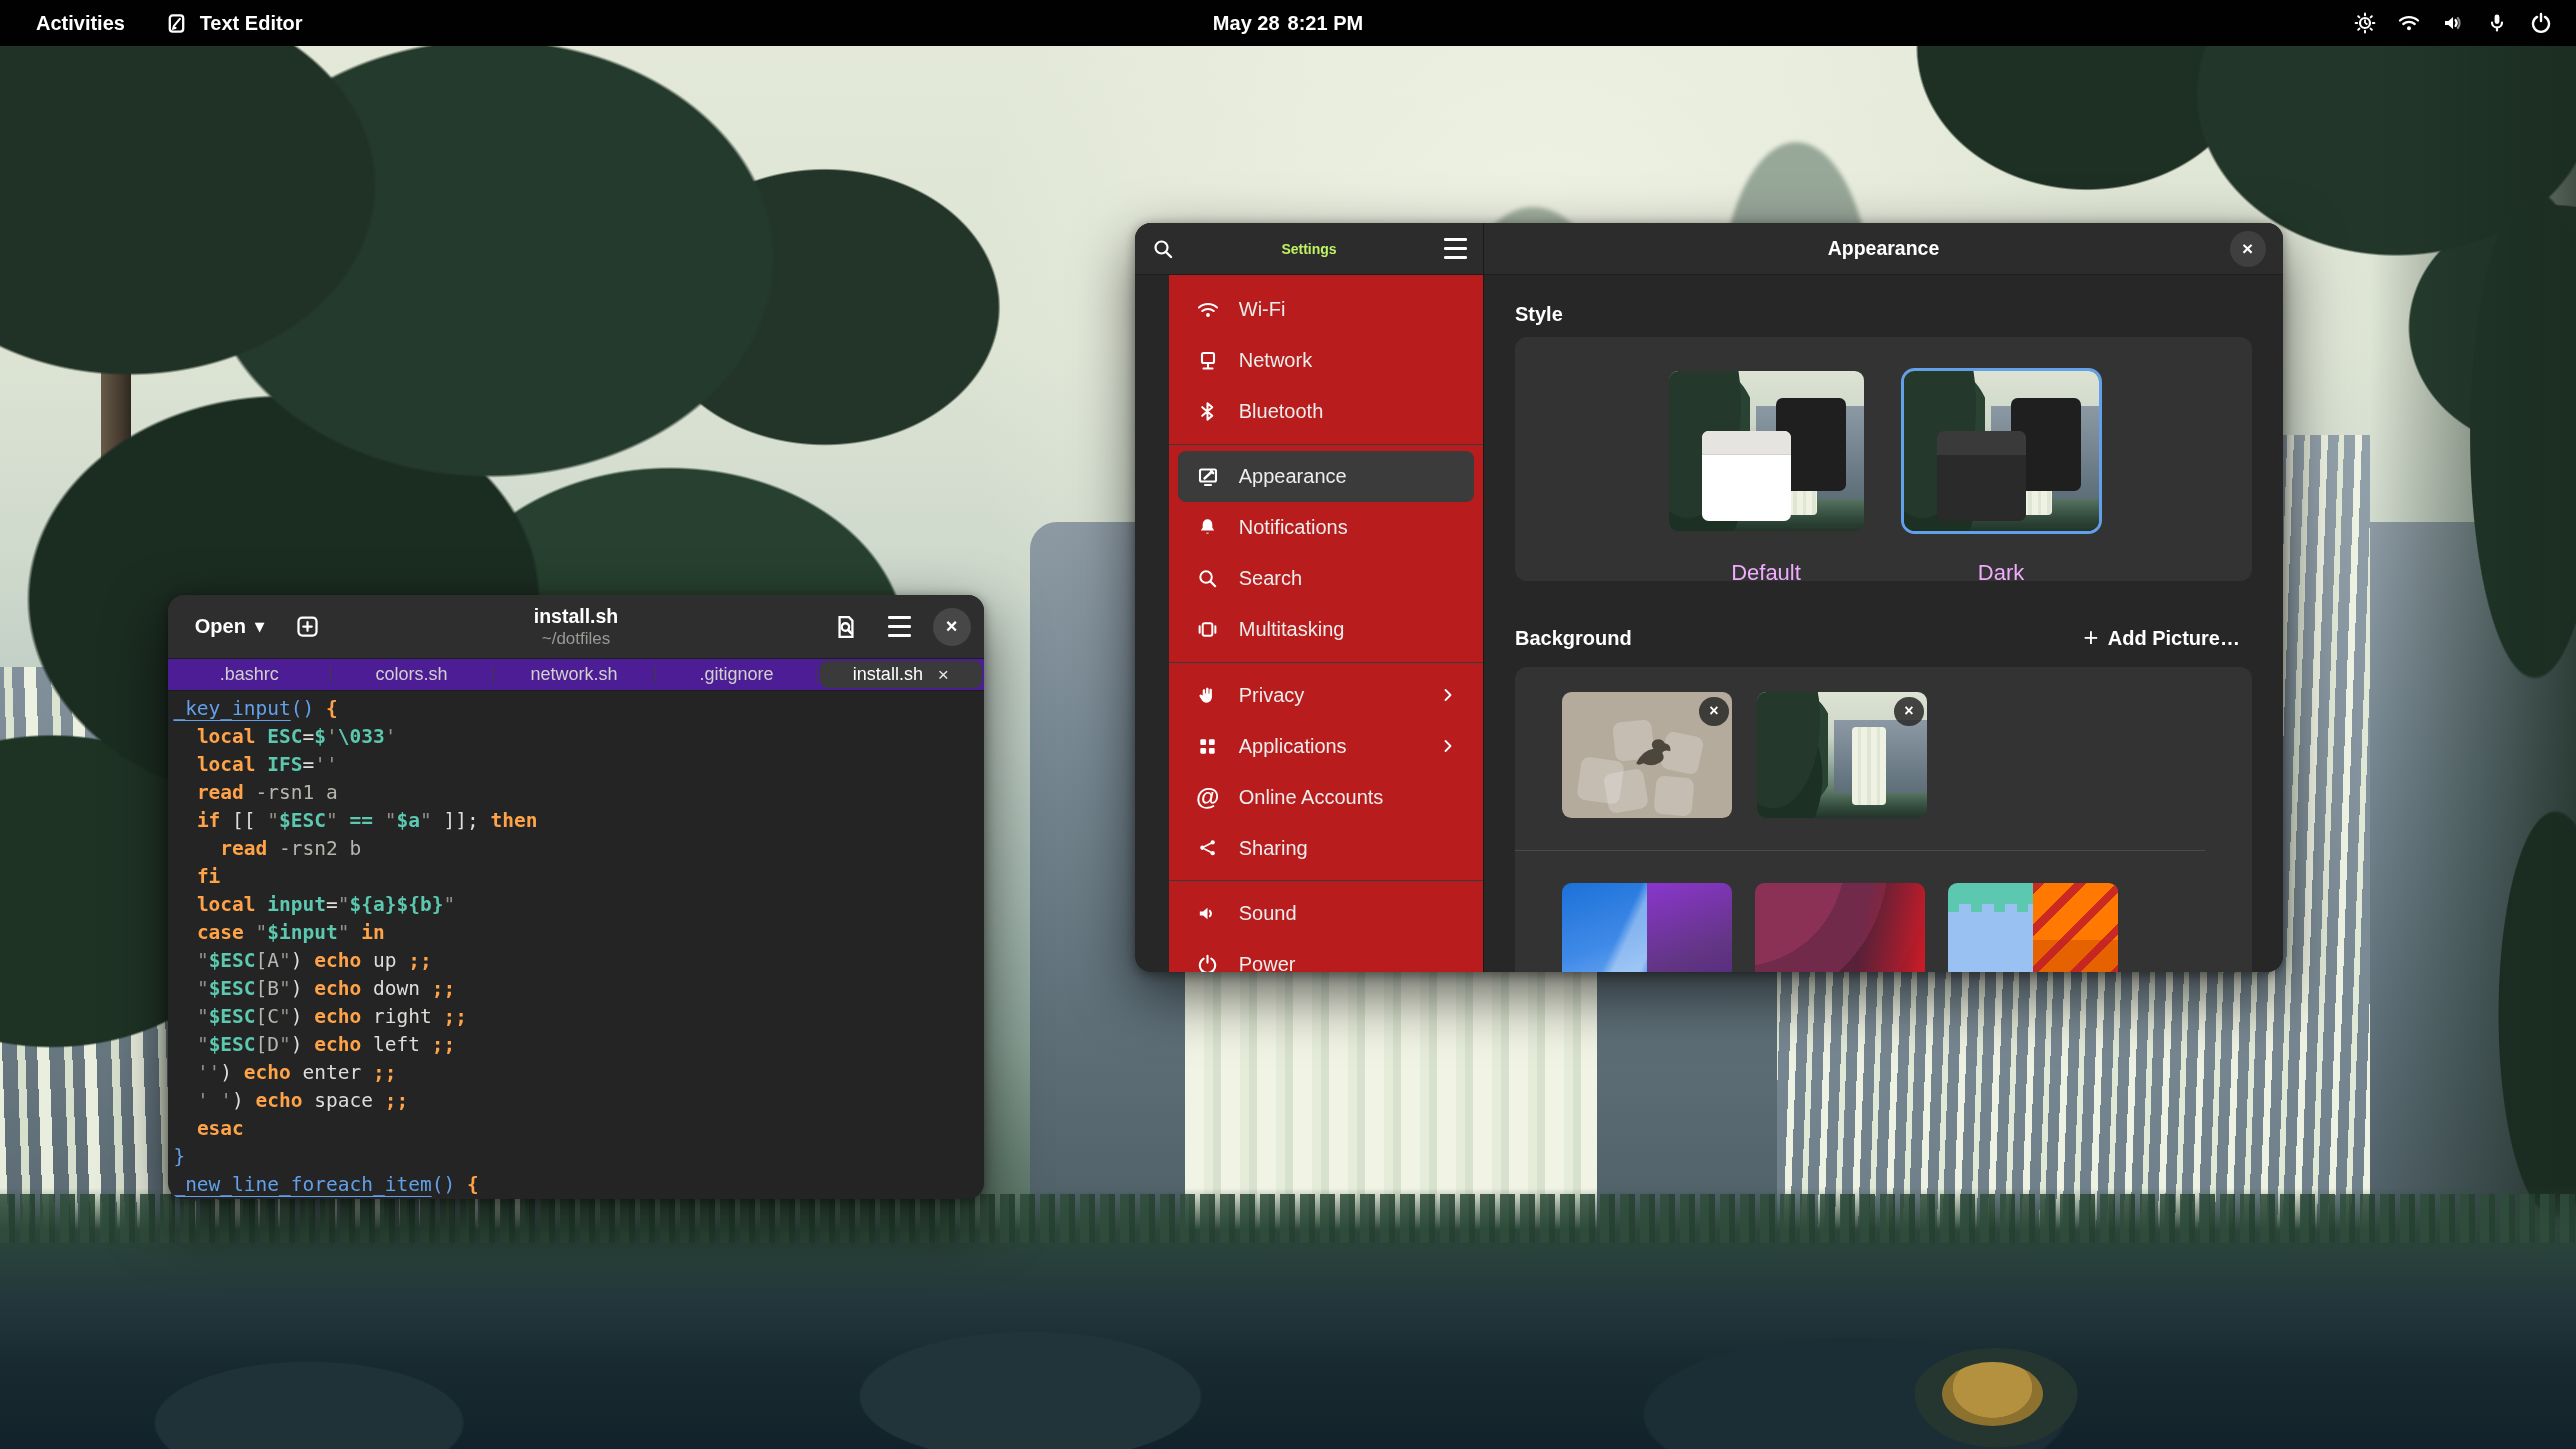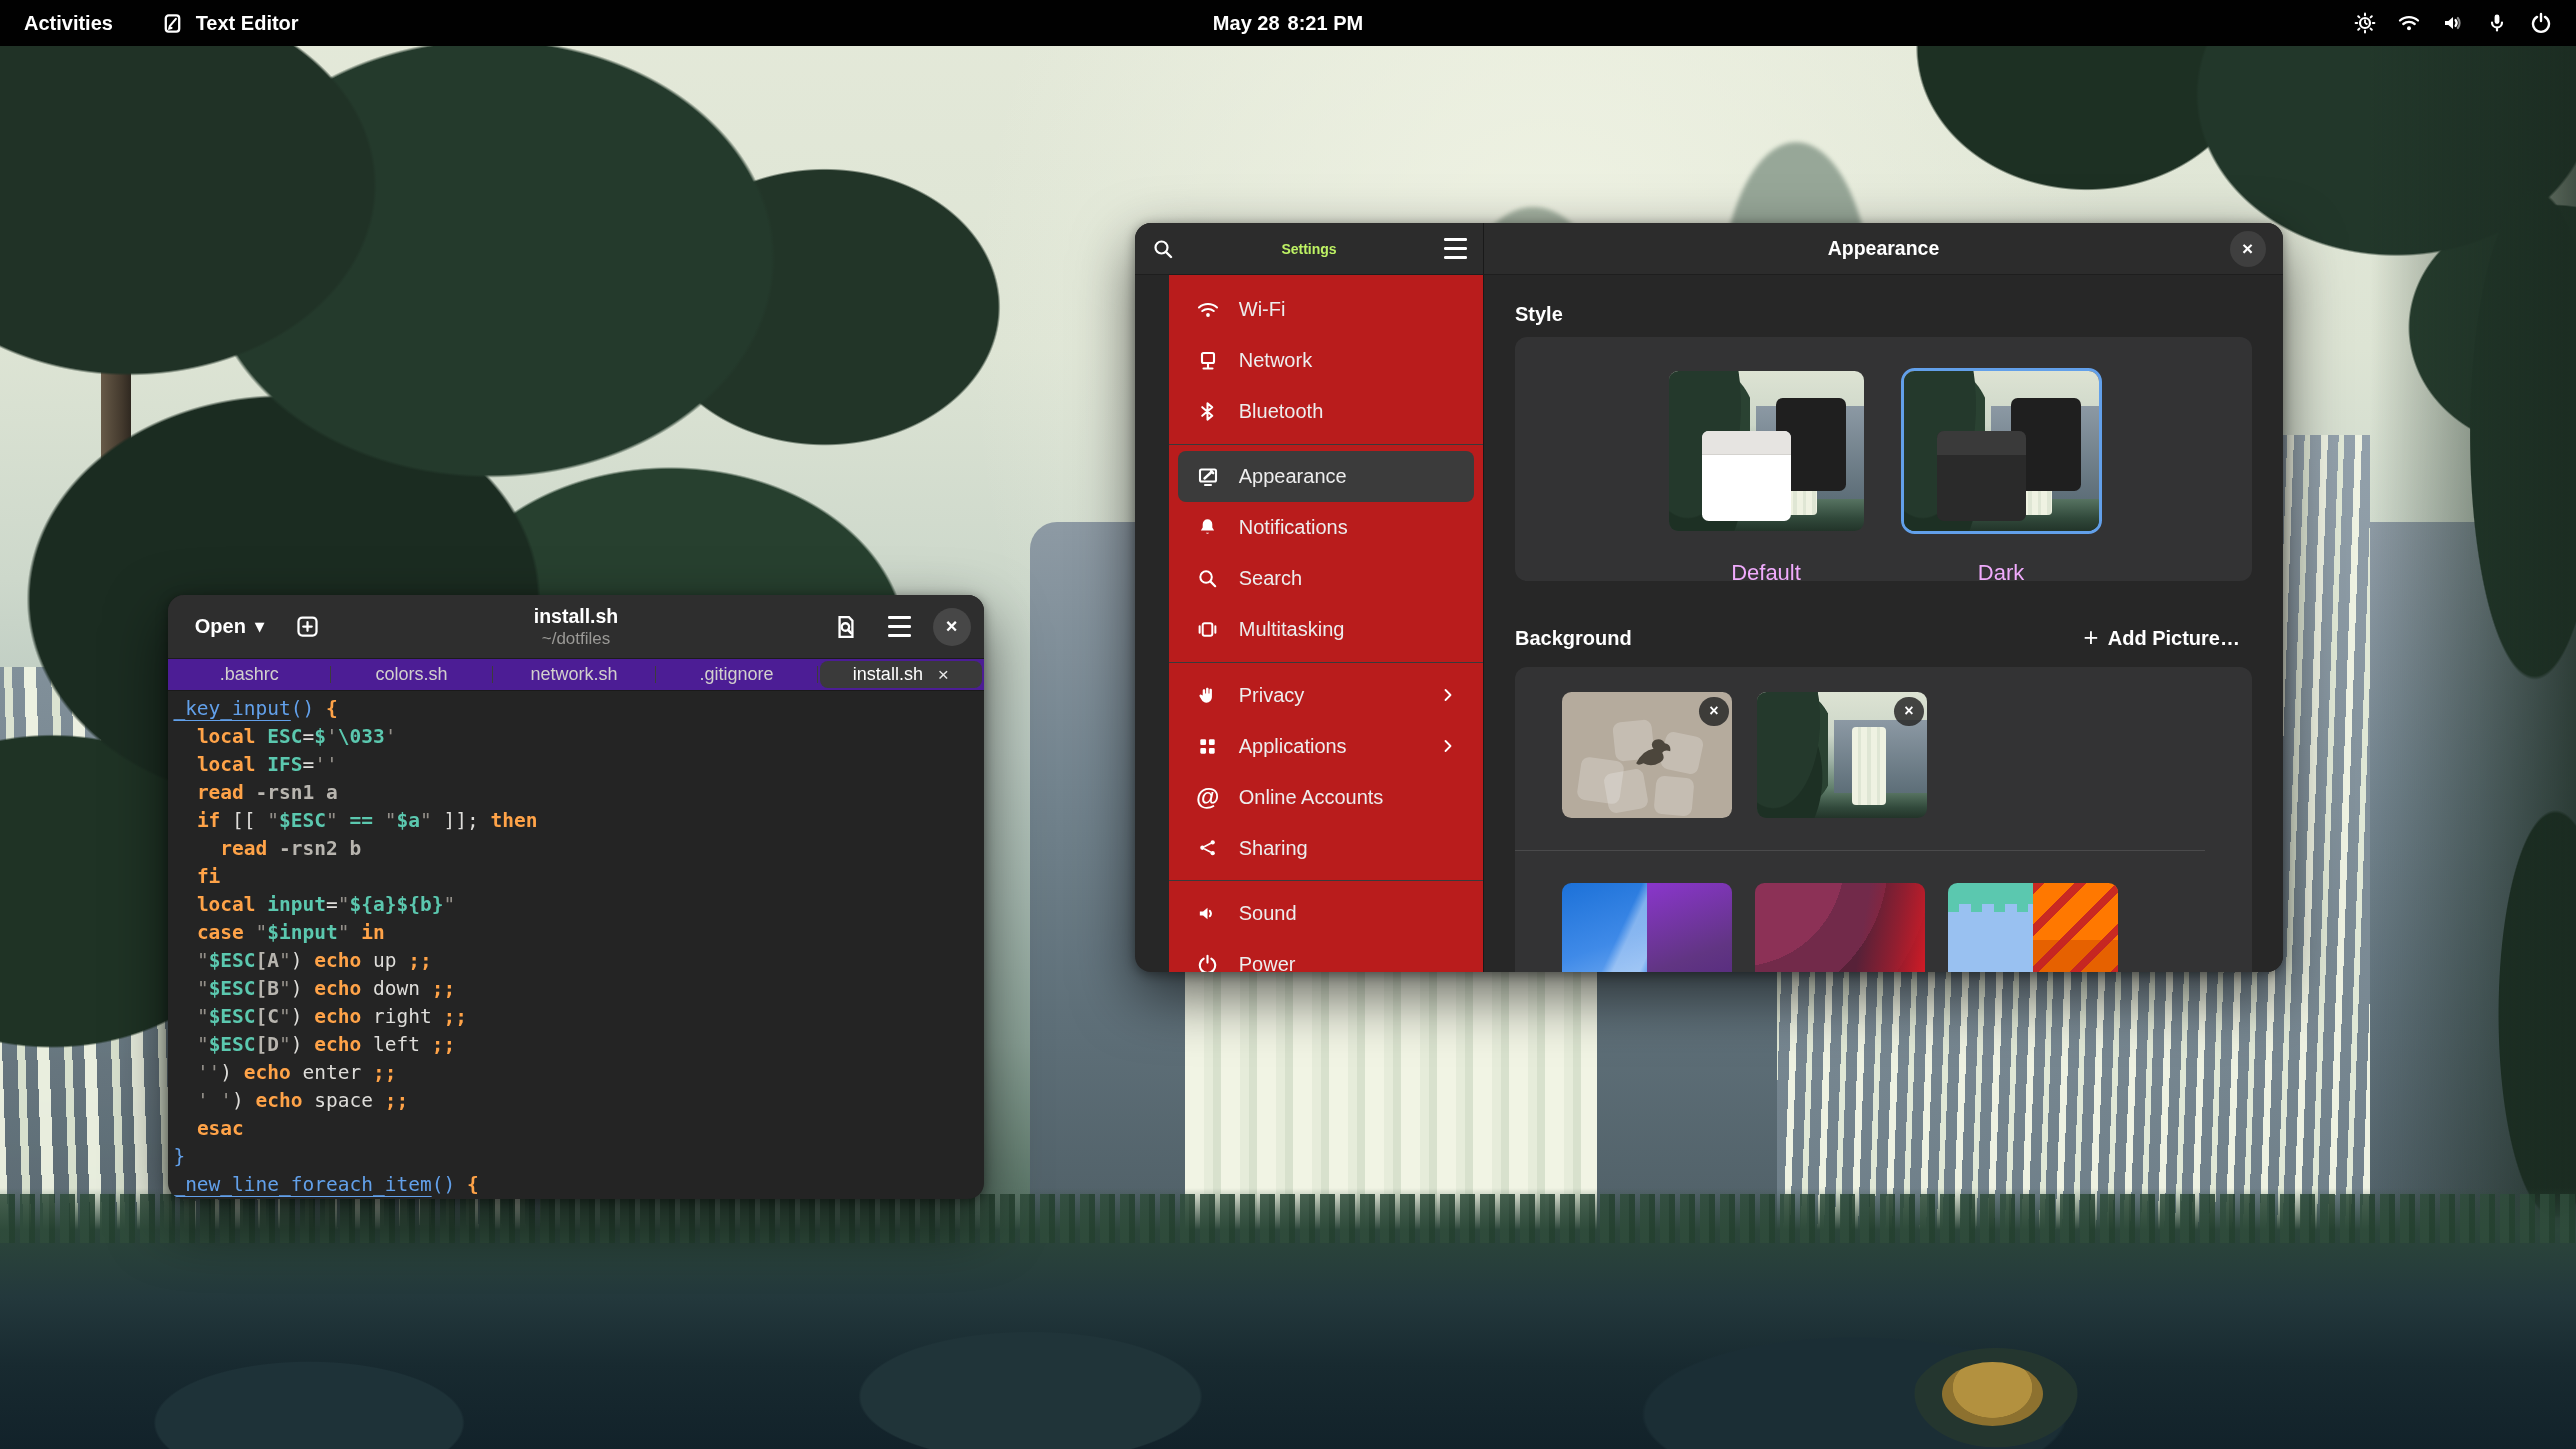--- a/index.html
+++ b/index.html
@@ -59,21 +59,21 @@
       radial-gradient(ellipse 349px 127px at 72% 80%, #1b2e35 0 60%, transparent 61%),
       radial-gradient(ellipse 255px 101px at 12% 85%, #1e3238 0 60%, transparent 61%); }
   .wp-turtle-body { position:absolute; left:1912px; top:1348px; width:168px; height:101px;
     background:radial-gradient(ellipse at 50% 45%, #24362f 0 68%, transparent 69%); border-radius:50%; }
   .wp-turtle-shell { position:absolute; left:1942px; top:1362px; width:101px; height:64px;
     background:radial-gradient(ellipse at 50% 40%, #b3913f 0 55%, #8d712f 56% 75%, transparent 76%); border-radius:50%; }
 
   
   #topbar { position:absolute; left:0; top:0; width:100%; height:46px; background:#010101;
     display:flex; align-items:center; color:#fff; z-index:50; }
-  .tb-left { display:flex; align-items:center; gap:24px; padding-left:12px; }
+  .tb-left { display:flex; align-items:center; gap:16px; padding-left:24px; }
   .tb-item { font-size:20px; font-weight:600; display:flex; align-items:center; gap:10.7px; height:35px; padding:0 12px; border-radius:6.7px; }
   #clock { position:absolute; left:50%; top:0; transform:translateX(-50%); height:46px;
     display:flex; align-items:center; gap:8px; font-size:20px; font-weight:700; }
   .tb-right { margin-left:auto; display:flex; align-items:center; gap:20px; padding-right:23px; }
   .tb-icon { width:24px; height:24px; display:flex; align-items:center; justify-content:center; }
 
   
   .window { position:absolute; border-radius:16px; overflow:hidden;
     box-shadow:0 23px 60px rgba(0,0,0,.6), 0 2.7px 12px rgba(0,0,0,.4); }
   .iconbtn { display:flex; align-items:center; justify-content:center; border-radius:8px; }
@@ -102,21 +102,21 @@
   .tab-close { font-size:19px; color:#e8e8e8; }
   #code { padding:4px 0 0 5.4px; font-family:"DejaVu Sans Mono", monospace; font-size:19.5px;
     line-height:28px; white-space:pre; }
   .cl { height:28px; }
   .fn { color:#62a0ea; text-decoration:underline; text-decoration-thickness:1.3px; text-underline-offset:4.7px; }
   .bl { color:#62a0ea; }
   .kw { color:#ffa348; font-weight:bold; }
   .st { color:#5bc8af; font-weight:bold; }
   .q  { color:#94908a; }
   .tx { color:#deddda; }
-  .arg{ color:#b8b5af;font-weight:bold; }
+  .arg{ color:#b8b5af; }
 
   
   #settings { left:1135px; top:223px; width:1148px; height:749px; background:#272727;
     display:grid; grid-template-columns:349px 1fr; grid-template-rows:52px 1fr; }
   #st-side-header { background:#2c2c2c; border-bottom:0.7px solid #1e1e1e; border-right:0.7px solid #191919;
     display:flex; align-items:center; padding:0 16px; position:relative; }
   #st-side-title { position:absolute; left:50%; transform:translateX(-50%); font-size:14px; font-weight:700; color:#bef264; }
   #st-main-header { background:#2c2c2c; border-bottom:0.7px solid #1e1e1e;
     display:flex; align-items:center; justify-content:center; position:relative; }
   #st-main-title { font-size:19.5px; font-weight:700; color:#fff; }

